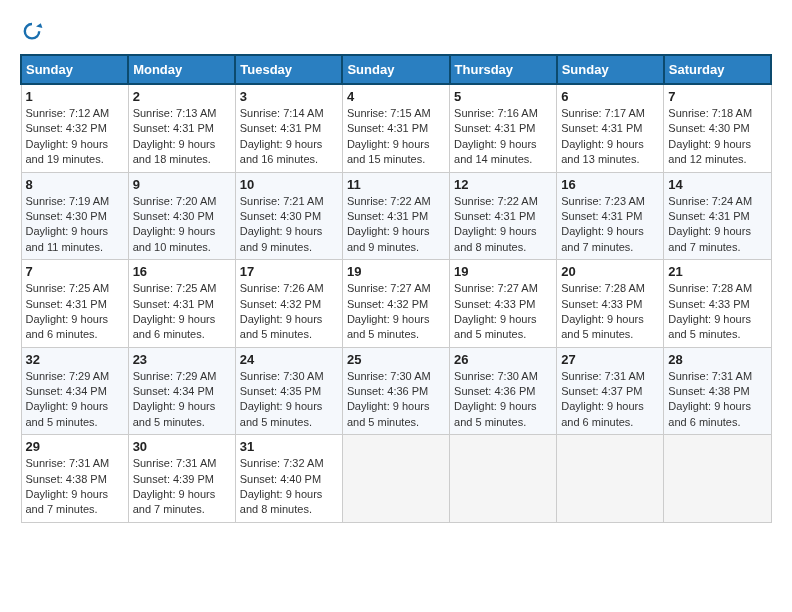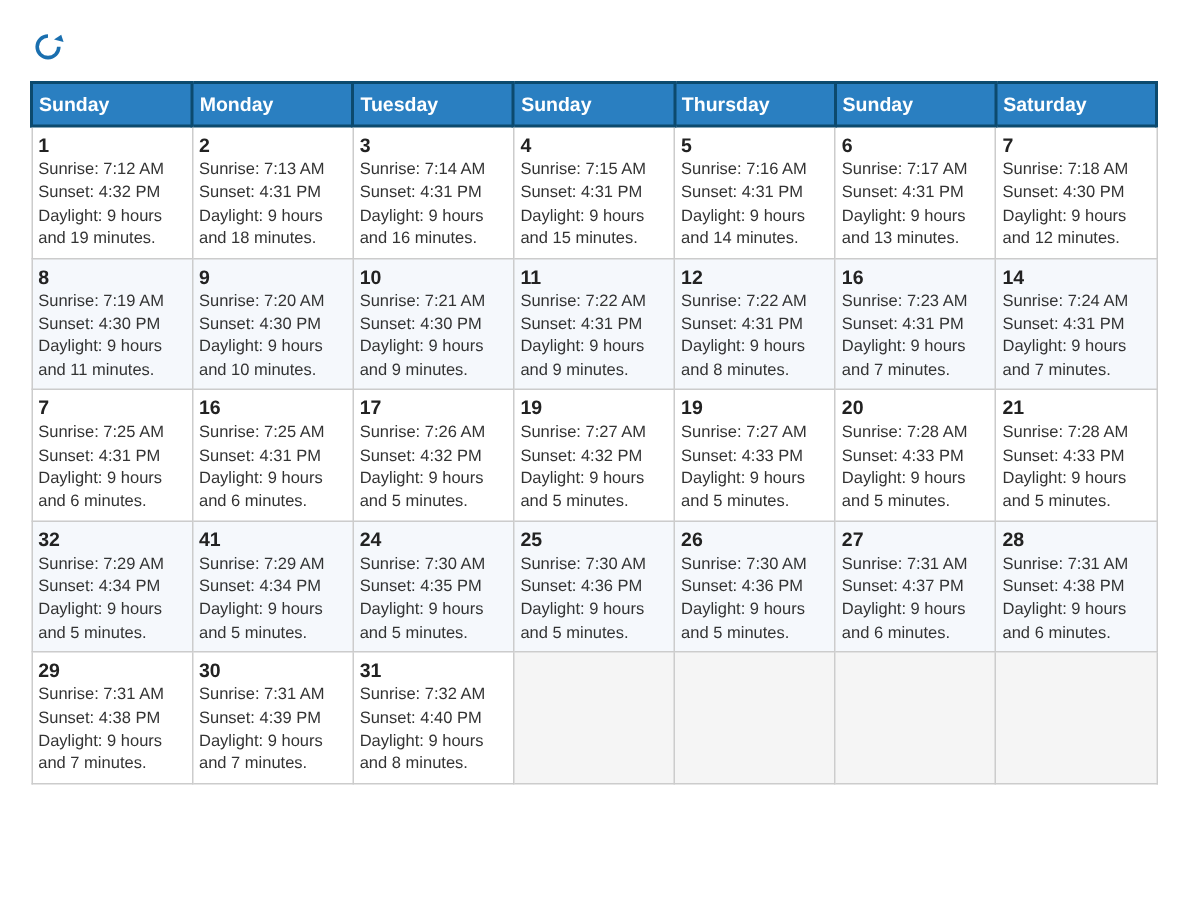--- a/index.html
+++ b/index.html
@@ -310,21 +310,21 @@
         <td>
         <span class="day-number">32</span>
         <div class="day-info">
           Sunrise: 7:29 AM<br>
           Sunset: 4:34 PM<br>
           Daylight: 9 hours<br>
           and 5 minutes.
         </div>
       </td>
         <td>
-        <span class="day-number">41</span>
+        <span class="day-number">23</span>
         <div class="day-info">
           Sunrise: 7:29 AM<br>
           Sunset: 4:34 PM<br>
           Daylight: 9 hours<br>
           and 5 minutes.
         </div>
       </td>
         <td>
         <span class="day-number">24</span>
         <div class="day-info">

